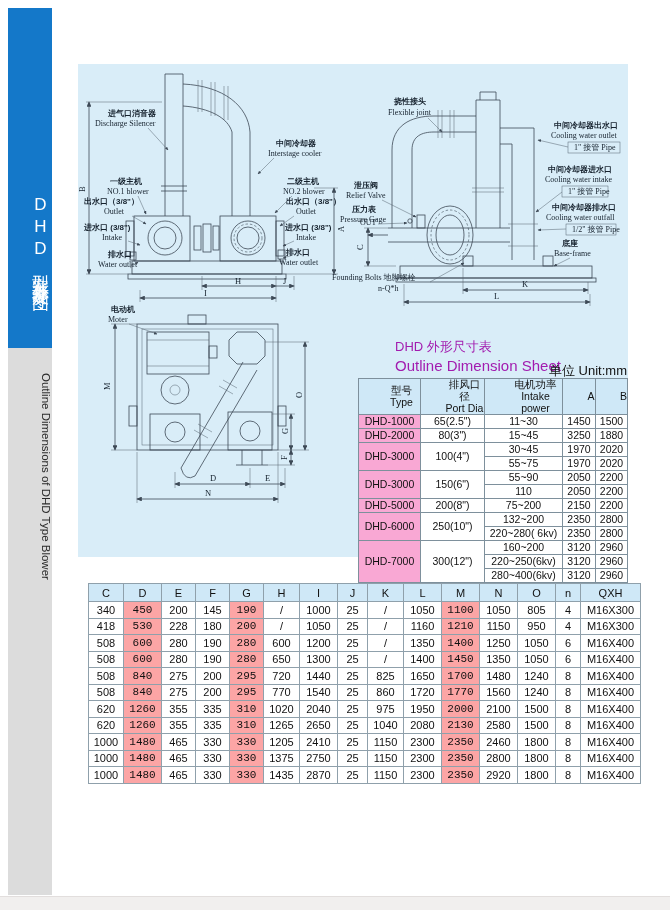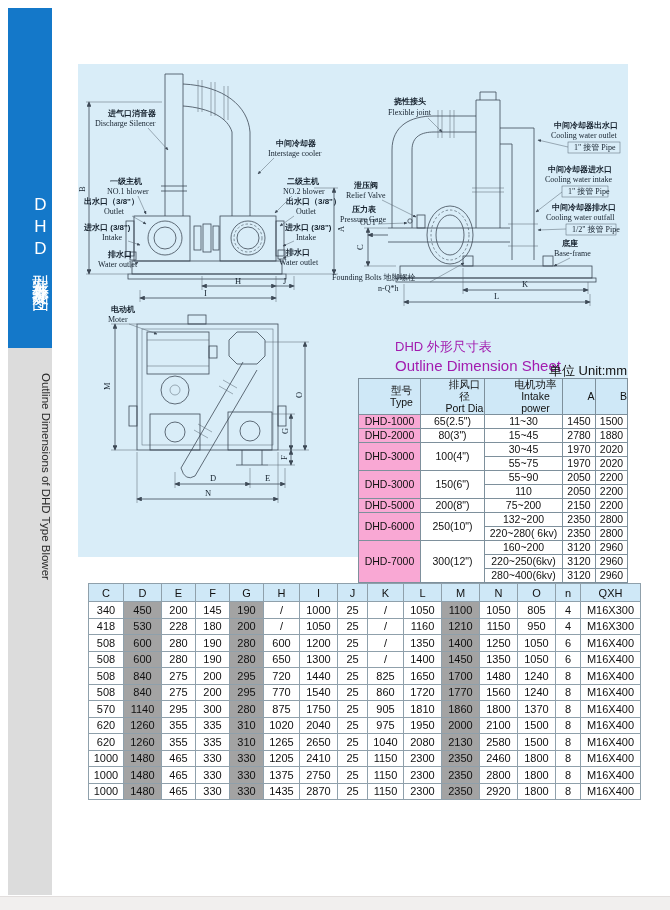--- a/index.html
+++ b/index.html
@@ -38,21 +38,21 @@
   .ds th{background:#cfe8f7;font-weight:400;height:25px;padding-left:24px;}
   .ds td{height:13px;background:#fff;}
   .ds td.typ{background:#f9a8d4;}
   .ds{border:1px solid #5a6a74;}
 
   
   .bt{position:absolute;left:88px;top:583px;width:552px;font-size:11px;color:#111;border:1px solid #5a6a74;}
   .bt th,.bt td{border:1px solid #8fa0ab;text-align:center;padding:0;}
   .bt th{background:#cfe8f7;font-weight:400;height:17px;}
   .bt td{height:15.5px;background:#fff;}
-  .bt td.shade{background:#a3a3a3;}
+  .bt td.shade{background:#fca5a5;font-family:Liberation Mono, monospace;}
 
   .note{position:absolute;left:88px;top:797px;font-size:11px;color:#222;line-height:1.35;}
   .bottom-strip{position:absolute;left:0;top:896px;width:670px;height:14px;background:#f1efee;border-top:1px solid #e2dedd;}
 </style>
 </head>
 <body>
 
 <div class="page">
 
   <div class="side-gray"></div>
@@ -320,21 +320,21 @@
           <td class="typ" rowspan="1">DHD-1000</td>
           <td rowspan="1">65(2.5")</td>
           <td>11~30</td>
           <td>1450</td>
           <td>1500</td>
         </tr>
         <tr>
           <td class="typ" rowspan="1">DHD-2000</td>
           <td rowspan="1">80(3")</td>
           <td>15~45</td>
-          <td>2780</td>
+          <td>3250</td>
           <td>1880</td>
         </tr>
         <tr>
           <td class="typ" rowspan="2">DHD-3000</td>
           <td rowspan="2">100(4")</td>
           <td>30~45</td>
           <td>1970</td>
           <td>2020</td>
         </tr>
         <tr>
@@ -527,37 +527,20 @@
           <td>25</td>
           <td>860</td>
           <td>1720</td>
           <td class="shade">1770</td>
           <td>1560</td>
           <td>1240</td>
           <td>8</td>
           <td>M16X400</td>
         </tr>
         <tr>
-          <td>570</td>
-          <td class="shade">1140</td>
-          <td>295</td>
-          <td>300</td>
-          <td class="shade">280</td>
-          <td>875</td>
-          <td>1750</td>
-          <td>25</td>
-          <td>905</td>
-          <td>1810</td>
-          <td class="shade">1860</td>
-          <td>1800</td>
-          <td>1370</td>
-          <td>8</td>
-          <td>M16X400</td>
-        </tr>
-        <tr>
           <td>620</td>
           <td class="shade">1260</td>
           <td>355</td>
           <td>335</td>
           <td class="shade">310</td>
           <td>1020</td>
           <td>2040</td>
           <td>25</td>
           <td>975</td>
           <td>1950</td>

